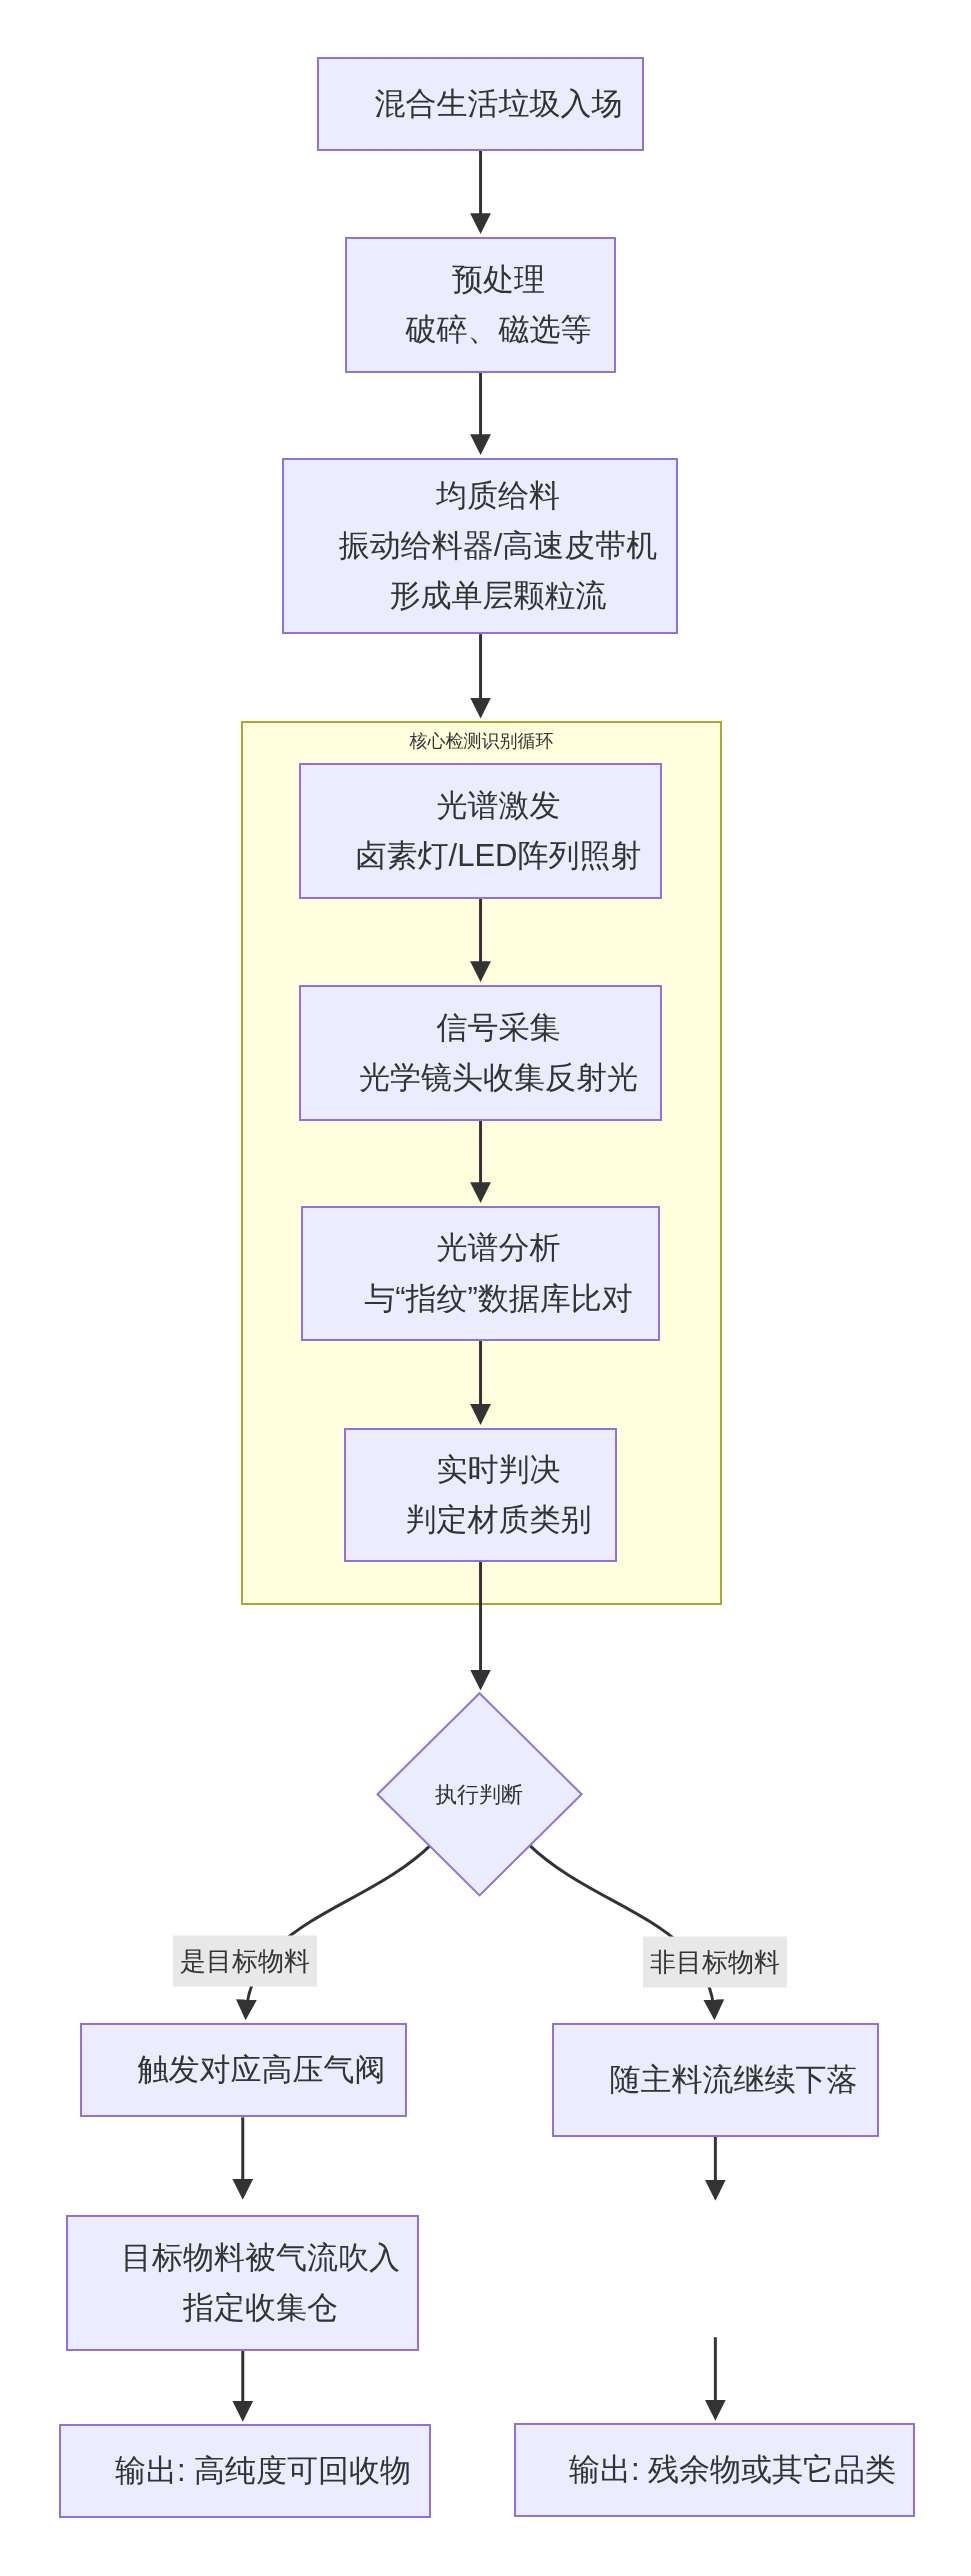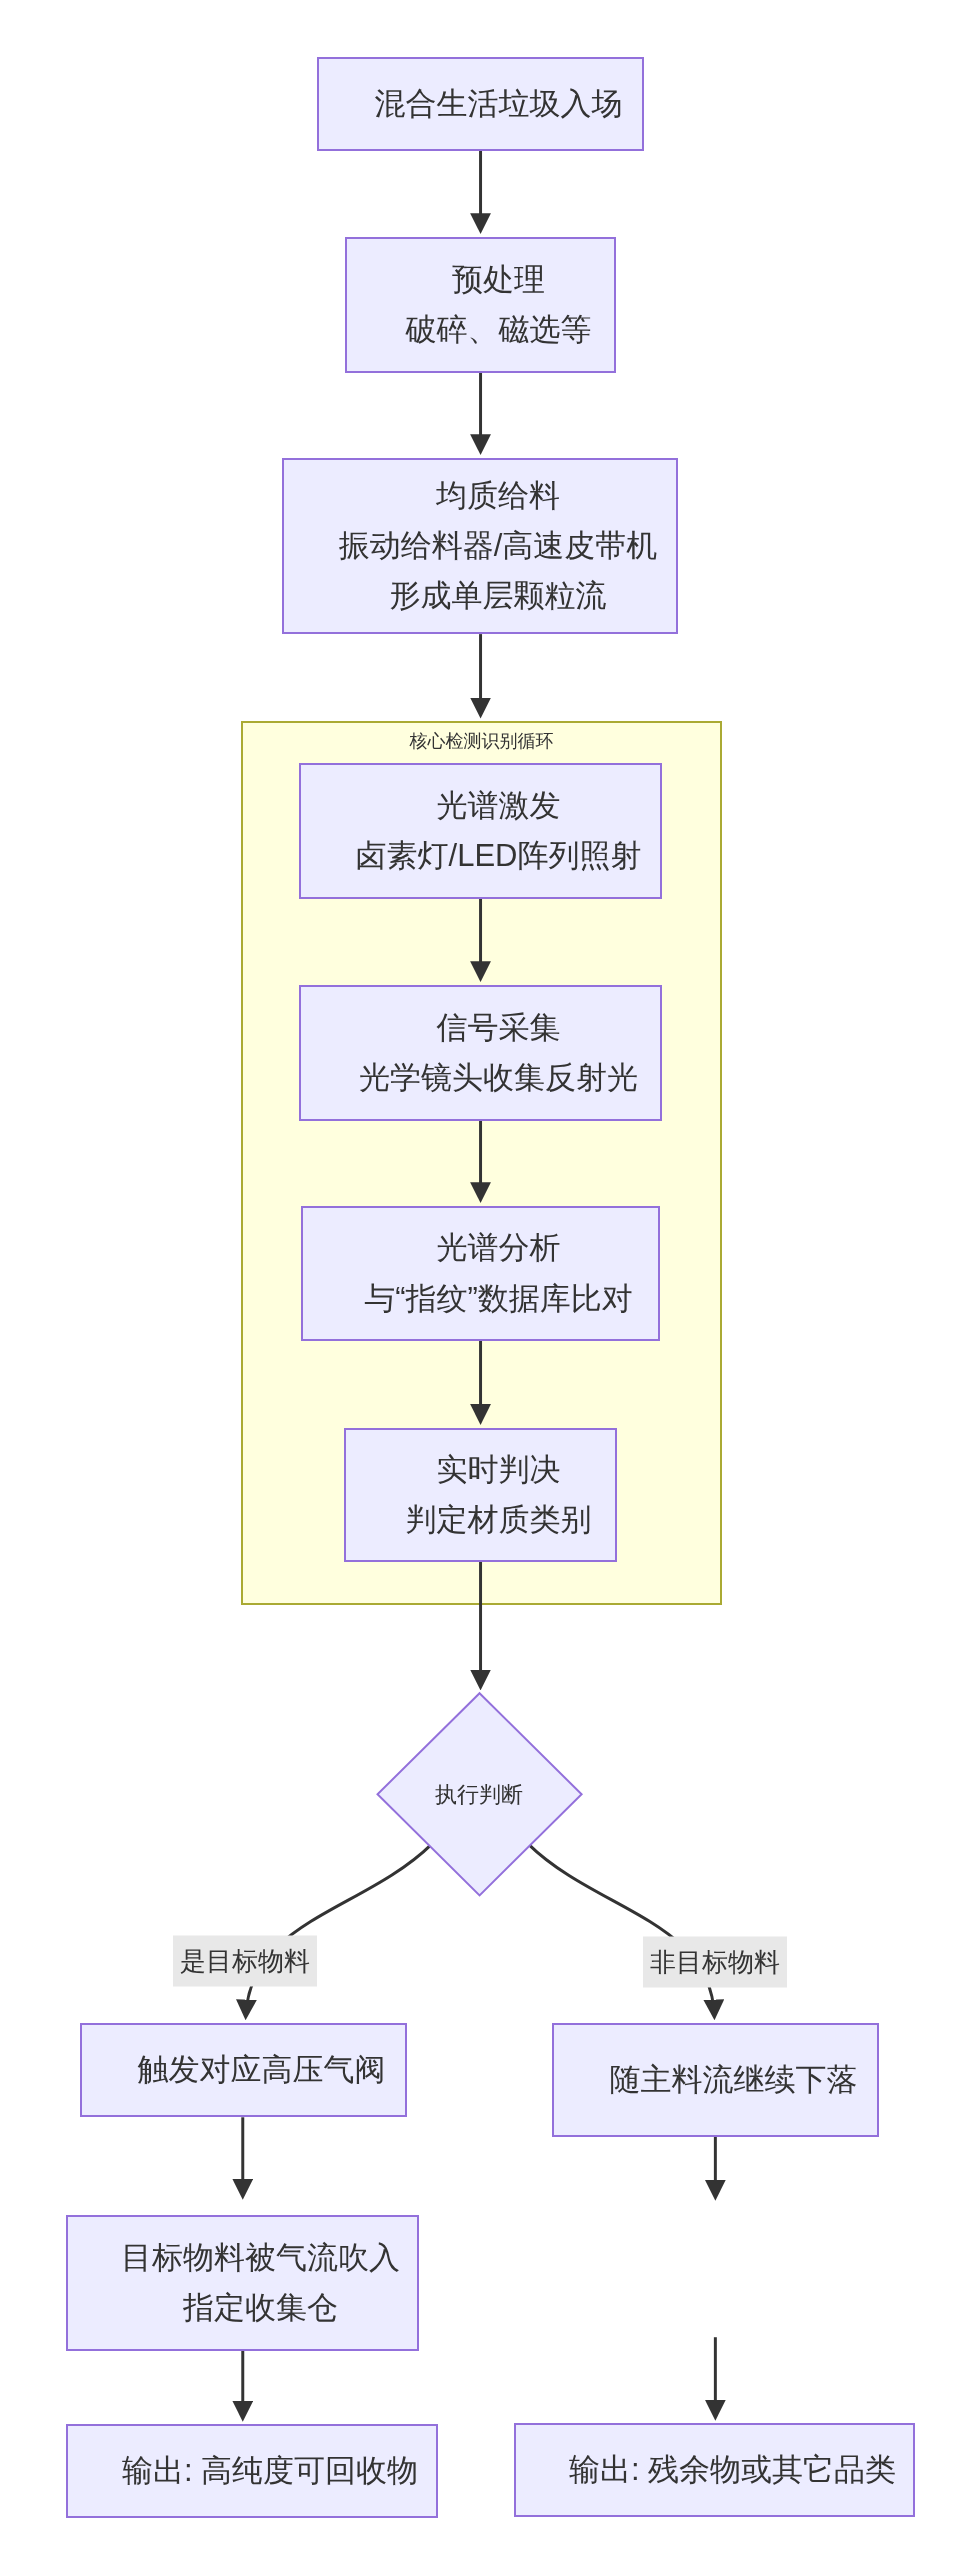--- a/index.html
+++ b/index.html
@@ -71,21 +71,21 @@
   .n-collect { left: 299px; top:  985px; width: 363px; height: 136px; }
   .n-analyze { left: 301px; top: 1206px; width: 359px; height: 135px; }
   .n-judge   { left: 344px; top: 1428px; width: 273px; height: 134px; }
   .t-decision{ left: 380px; top: 1770px; width: 198px; height:  50px; }
   .l-yes     { left: 245px; top: 1961px; }
   .l-no      { left: 715px; top: 1962px; }
   .n-valve   { left:  80px; top: 2023px; width: 327px; height:  94px; }
   .n-fall    { left: 552px; top: 2023px; width: 327px; height:  114px; }
   .n-blow    { left:  66px; top: 2202px; width: 353px; height: 136px; margin-top: 13px; }
   .n-waste   { left: 523px; top: 2203px; width: 382px; height: 135px; }
-  .n-outrec  { left:  66px; top: 2424px; width: 372px; height:  94px; }
+  .n-outrec  { left:  59px; top: 2424px; width: 372px; height:  94px; }
   .n-outres  { left: 514px; top: 2423px; width: 401px; height:  94px; text-align: right; }
 </style>
 </head>
 <body>
 
 <div id="canvas">
 
   <div class="cluster c-loop">
     <div class="cluster-title">核心检测识别循环</div>
   </div>

